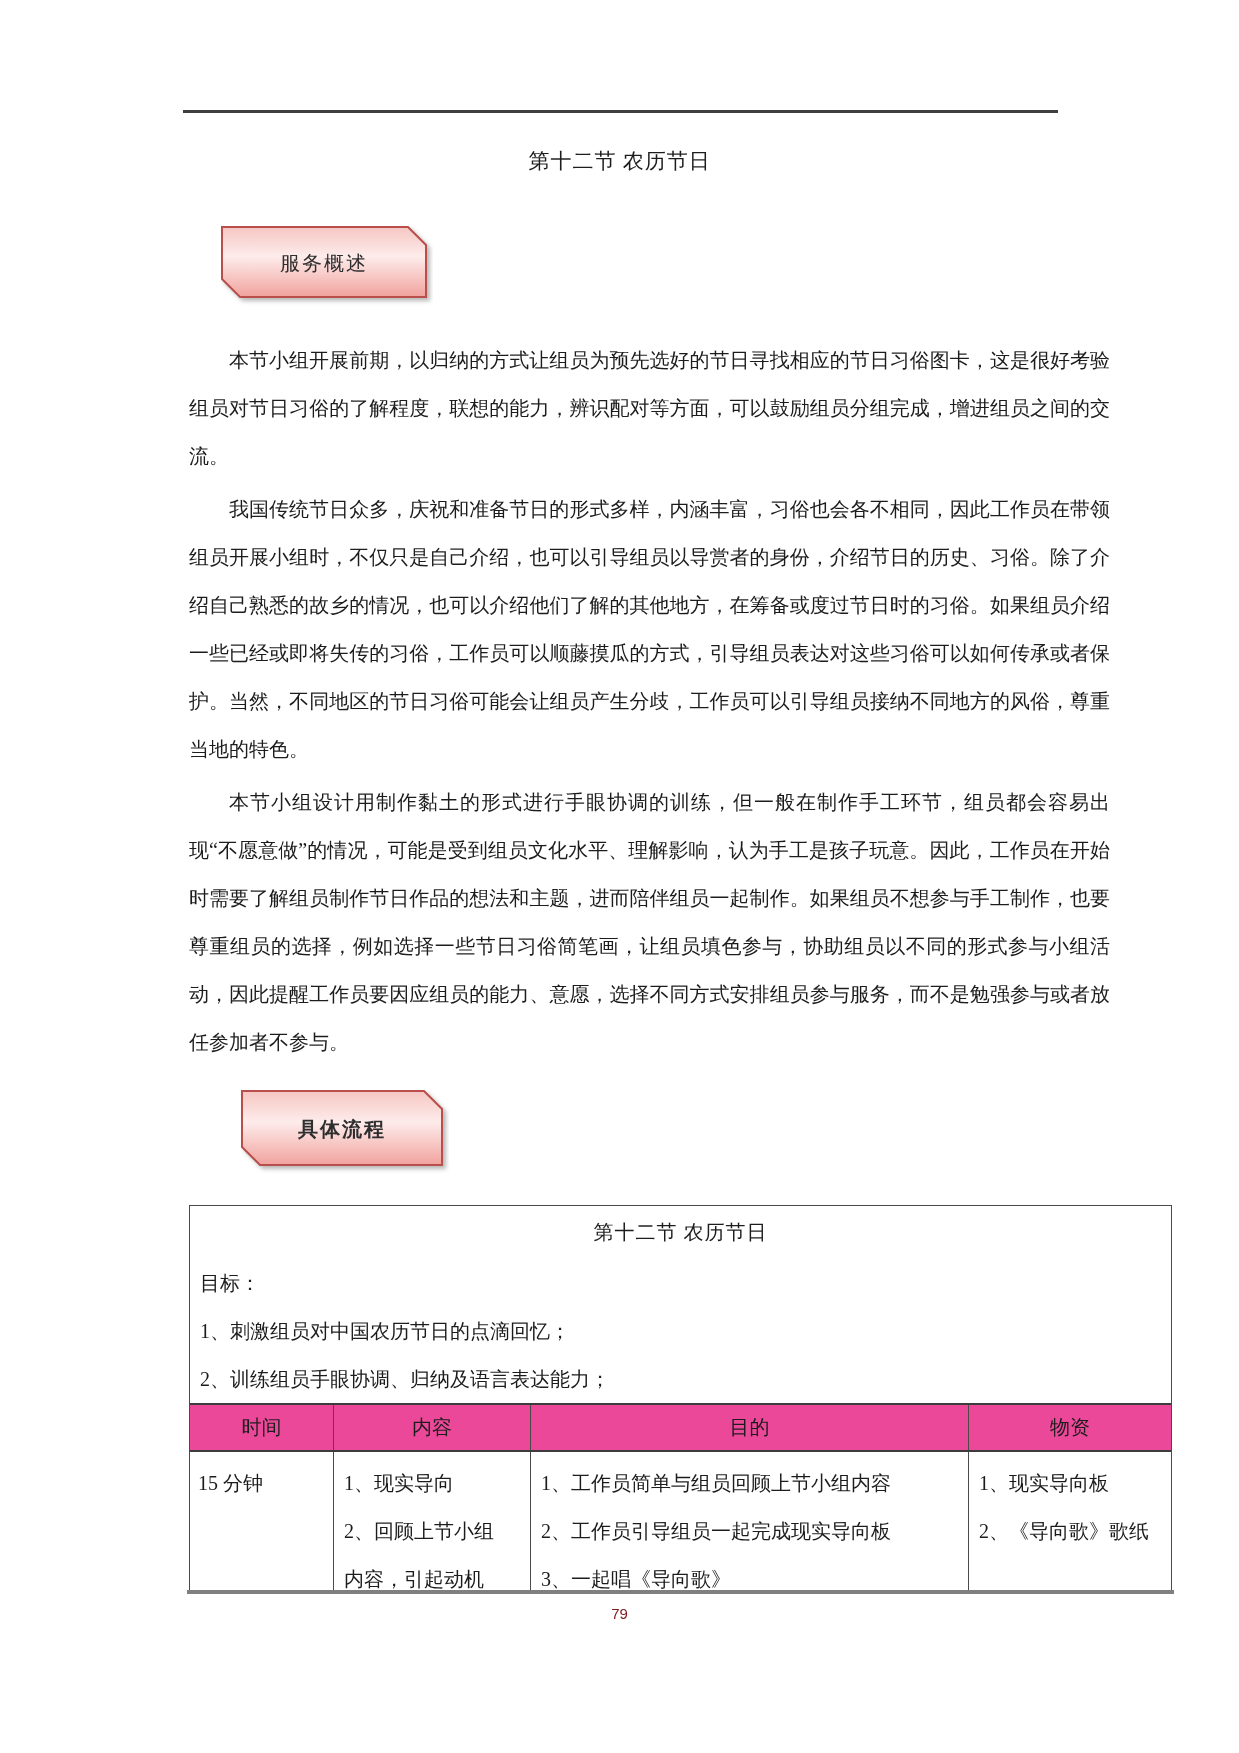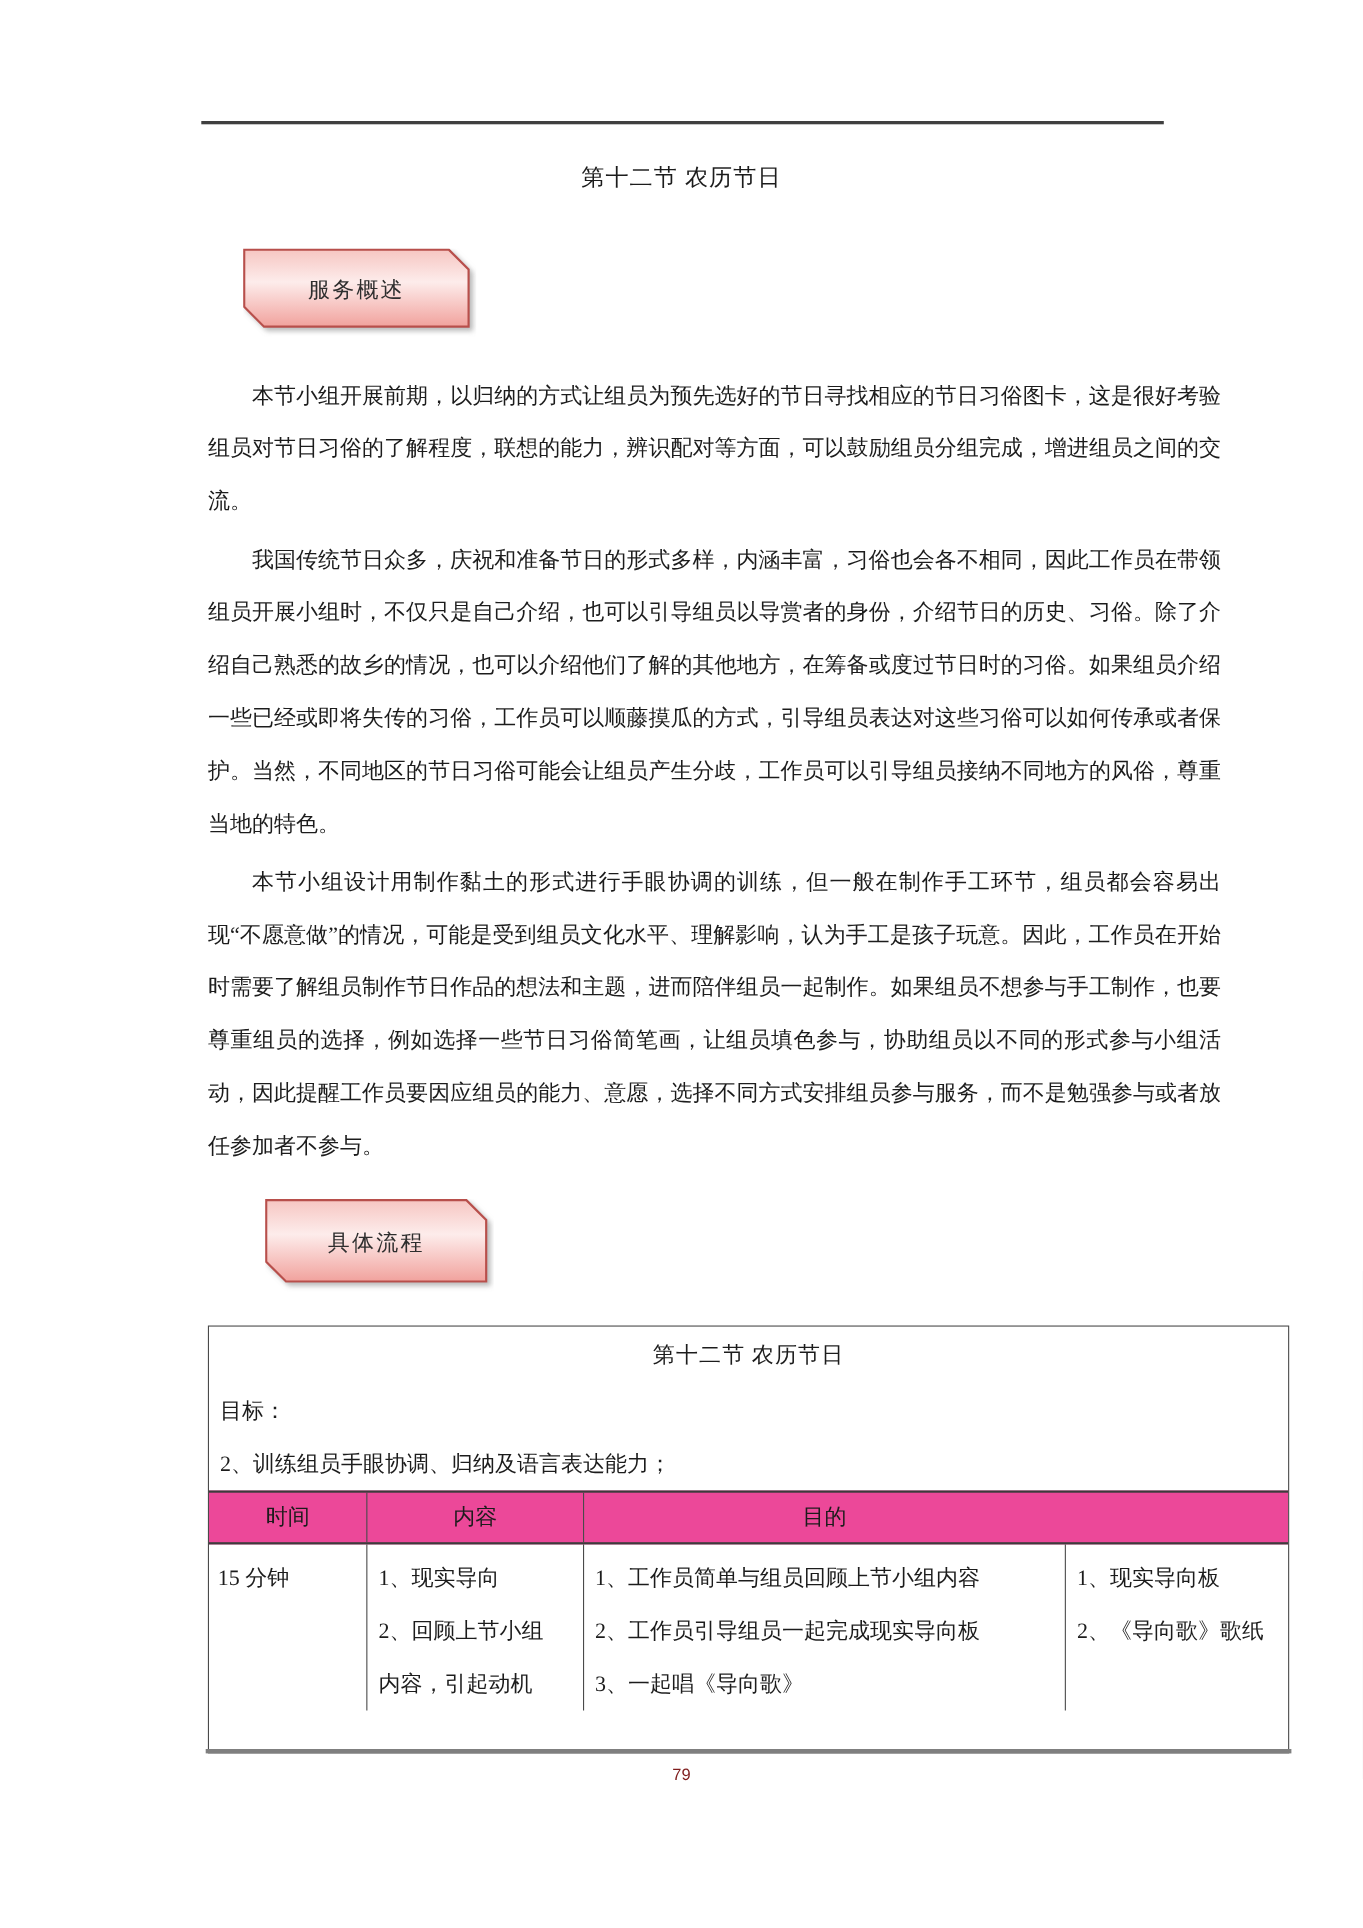--- a/index.html
+++ b/index.html
@@ -27,21 +27,21 @@
   }
 
   
   .banner { position:absolute; }
   .banner .banner-label {
     position:absolute; left:0; top:0; right:6px; bottom:6px;
     display:flex; align-items:center; justify-content:center;
     font-size:20px; color:#2e2e2e; letter-spacing:2px;
   }
   .banner-overview { left:221px; top:226px; width:212px; height:80px; }
-  .banner-process  { left:241px; top:1090px; width:208px; height:84px; }
+  .banner-process  { left:241px; top:1090px; width:208px; height:84px;font-weight:bold; }
 
   
   .body-text {
     position:absolute; left:189px; top:336px; width:921px;
     font-size:20px; line-height:48px;
     text-align:justify; text-justify:inter-ideograph;
   }
   .body-text p { margin:0 0 5px 0; text-indent:40px; }
 
   
@@ -137,27 +137,29 @@
       </defs>
       <path d="M1,1 H183 L201,19 V75 H19 L1,57 Z" fill="url(#bg2)" stroke="#b8504c" stroke-width="2" filter="url(#sh2)"></path>
     </svg>
     <div class="banner-label">具体流程</div>
   </div>
 
   <div class="schedule-table">
     <div class="tbl-title">第十二节 农历节日</div>
     <div class="tbl-goals">
       <div>目标：</div>
+      <div>1、刺激组员对中国农历节日的点滴回忆；</div>
       <div>2、训练组员手眼协调、归纳及语言表达能力；</div>
     </div>
 
     <div class="tbl-header">
       <div class="hcell">时间</div>
       <div class="hcell">内容</div>
       <div class="hcell">目的</div>
+      <div class="hcell">物资</div>
     </div>
 
     <div class="tbl-row">
       <div class="cell time">
         <div class="line">15 分钟</div>
       </div>
       <div class="cell">
         <div class="line">1、现实导向</div>
         <div class="line">2、回顾上节小组</div>
         <div class="line">内容，引起动机</div>

